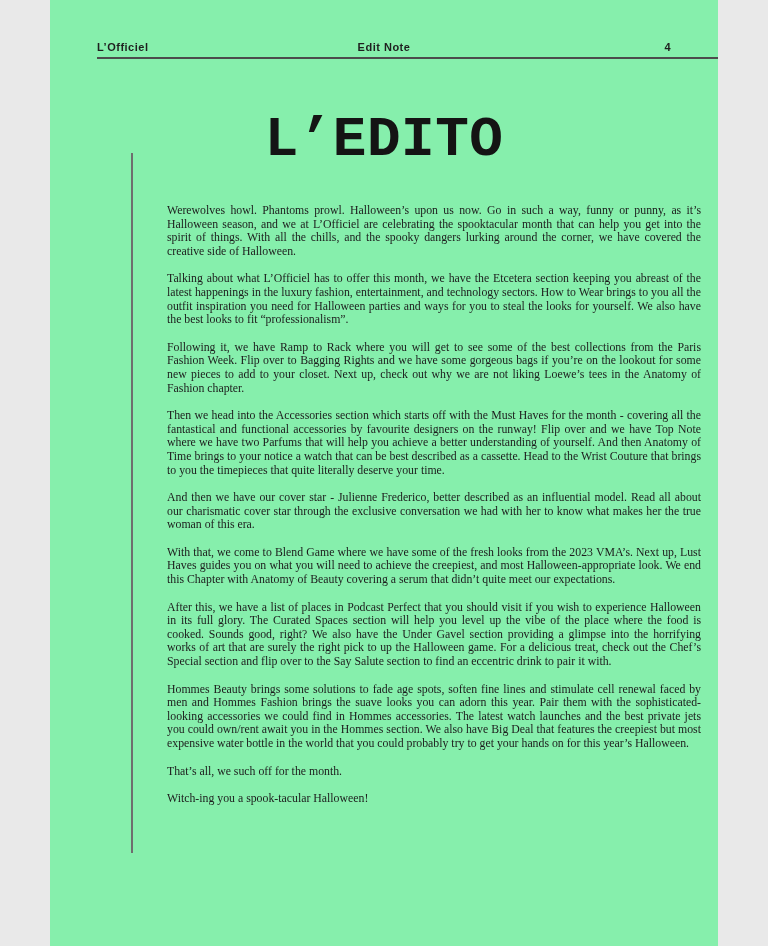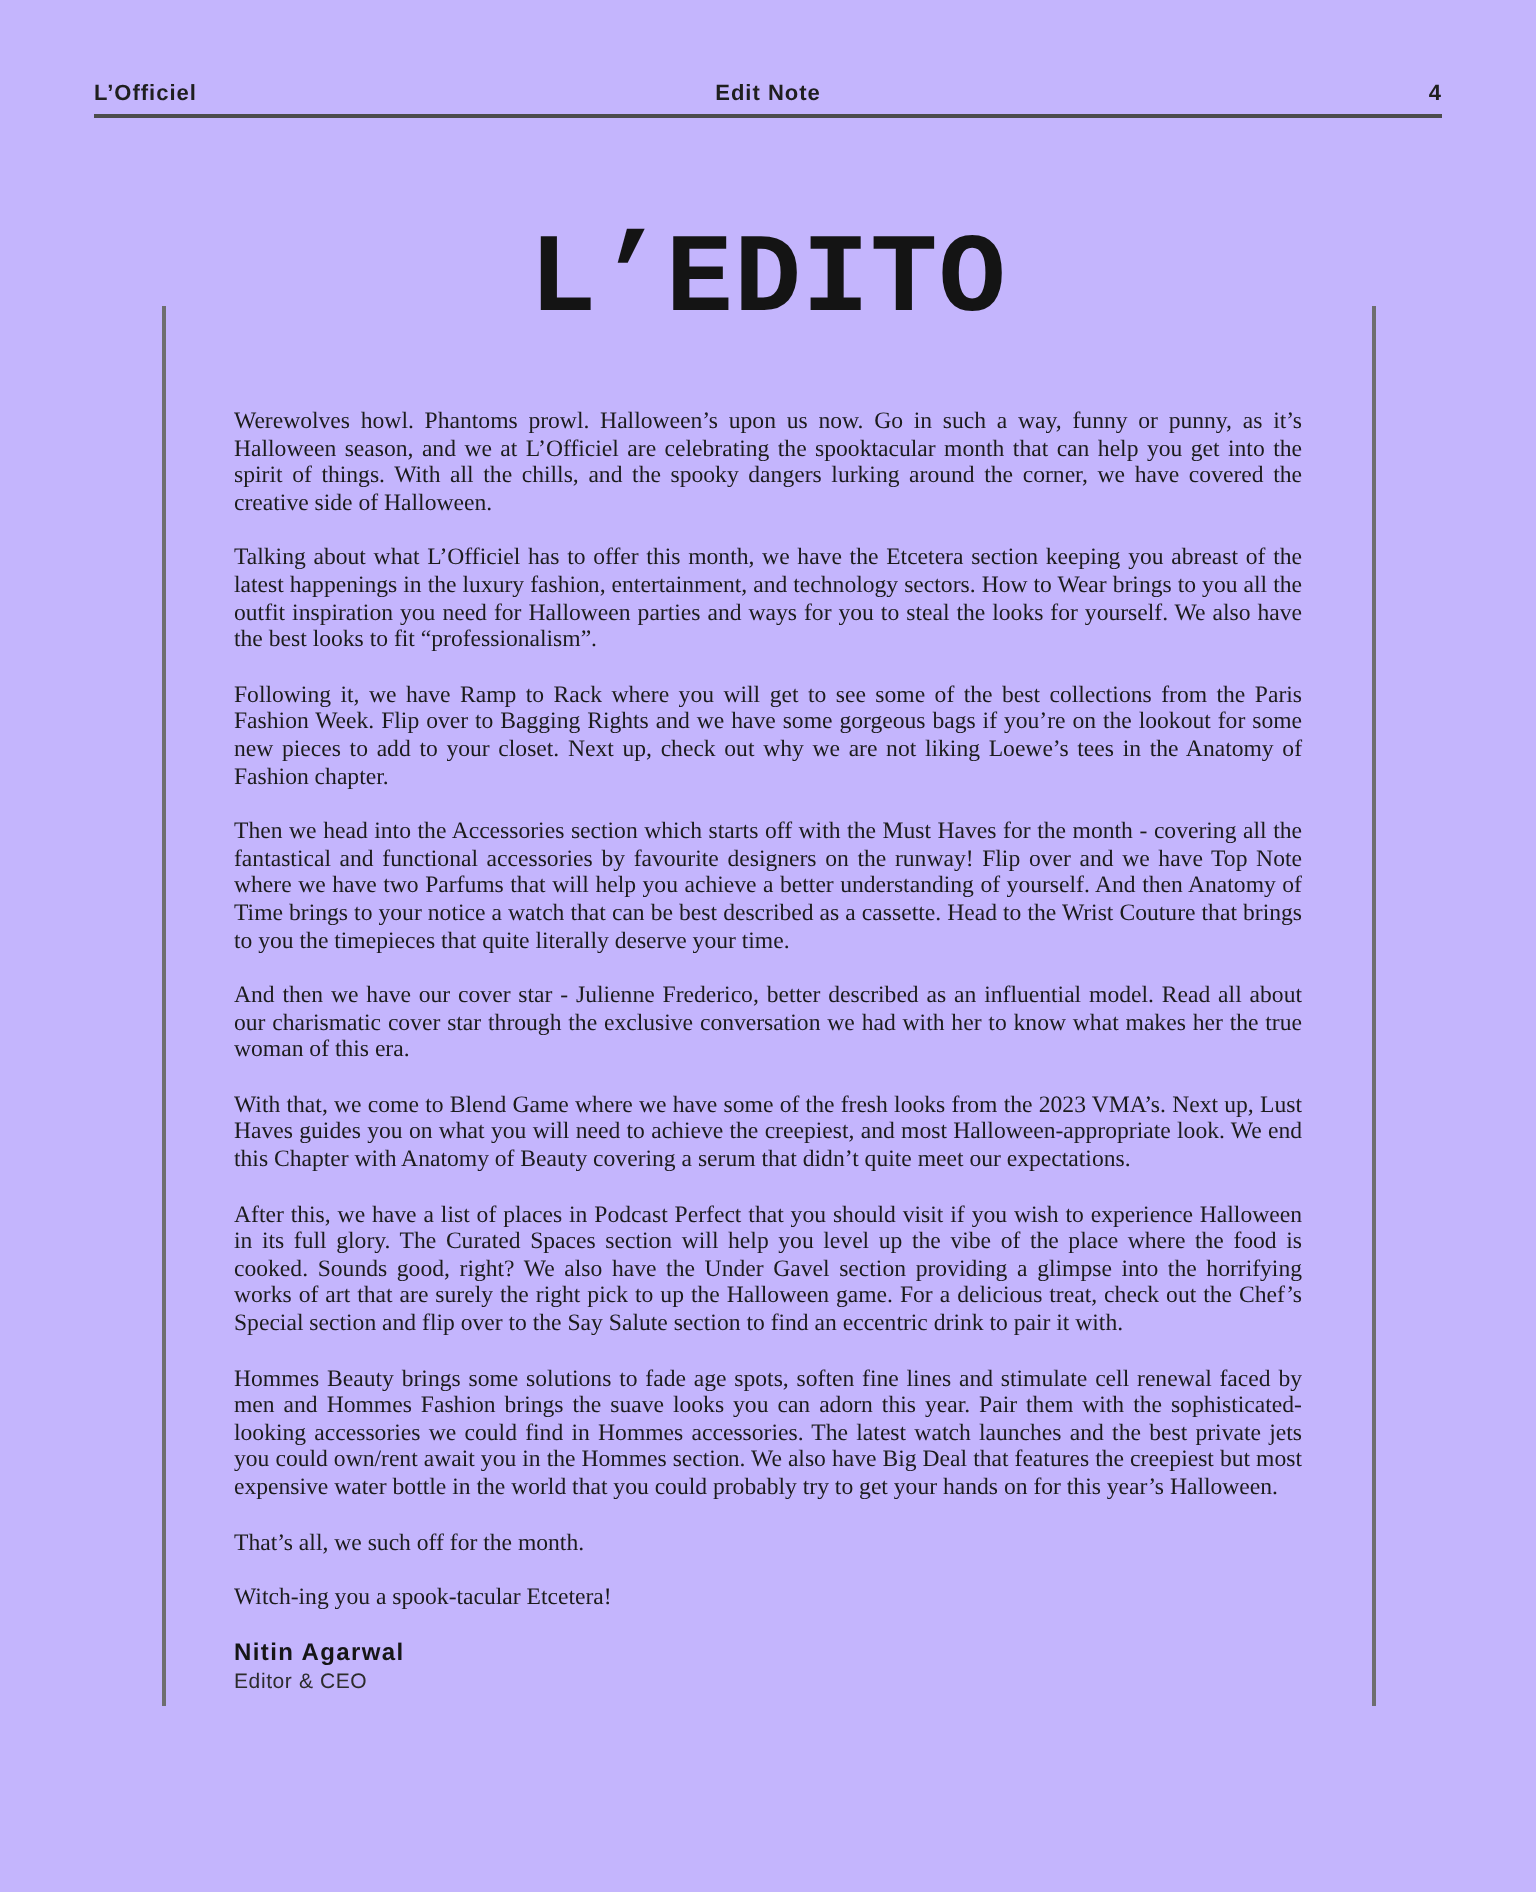--- a/index.html
+++ b/index.html
@@ -1,19 +1,19 @@
 <!DOCTYPE html>
 <html><head>
 <meta charset="utf-8">
 <style>
   html,body{margin:0;padding:0;background:#e9e9e9;}
   .page{
     position:relative;
-    width:768px;height:946px;
-    background:#c4b5fd;
+    width:668px;height:946px;
+    background:#86efac;
     color:#1b1b1b;
     font-family:"Liberation Serif", serif;
     overflow:hidden;
     margin:0 auto;
   }
   
   .hdr-label{
     position:absolute;top:41px;
     font-family:"Liberation Sans", sans-serif;
     font-weight:700;font-size:11px;letter-spacing:.5px;color:#1f1f1f;
@@ -76,21 +76,17 @@
   <div class="content">
     <p>Werewolves howl. Phantoms prowl. Halloween’s upon us now. Go in such a way, funny or punny, as it’s Halloween season, and we at L’Officiel are celebrating the spooktacular month that can help you get into the spirit of things. With all the chills, and the spooky dangers lurking around the corner, we have covered the creative side of Halloween.</p>
     <p>Talking about what L’Officiel has to offer this month, we have the Etcetera section keeping you abreast of the latest happenings in the luxury fashion, entertainment, and technology sectors. How to Wear brings to you all the outfit inspiration you need for Halloween parties and ways for you to steal the looks for yourself. We also have the best looks to fit “professionalism”.</p>
     <p>Following it, we have Ramp to Rack where you will get to see some of the best collections from the Paris Fashion Week. Flip over to Bagging Rights and we have some gorgeous bags if you’re on the lookout for some new pieces to add to your closet. Next up, check out why we are not liking Loewe’s tees in the Anatomy of Fashion chapter.</p>
     <p>Then we head into the Accessories section which starts off with the Must Haves for the month - covering all the fantastical and functional accessories by favourite designers on the runway! Flip over and we have Top Note where we have two Parfums that will help you achieve a better understanding of yourself. And then Anatomy of Time brings to your notice a watch that can be best described as a cassette. Head to the Wrist Couture that brings to you the timepieces that quite literally deserve your time.</p>
     <p>And then we have our cover star - Julienne Frederico, better described as an influential model. Read all about our charismatic cover star through the exclusive conversation we had with her to know what makes her the true woman of this era.</p>
     <p>With that, we come to Blend Game where we have some of the fresh looks from the 2023 VMA’s. Next up, Lust Haves guides you on what you will need to achieve the creepiest, and most Halloween-appropriate look. We end this Chapter with Anatomy of Beauty covering a serum that didn’t quite meet our expectations.</p>
     <p>After this, we have a list of places in Podcast Perfect that you should visit if you wish to experience Halloween in its full glory. The Curated Spaces section will help you level up the vibe of the place where the food is cooked. Sounds good, right? We also have the Under Gavel section providing a glimpse into the horrifying works of art that are surely the right pick to up the Halloween game. For a delicious treat, check out the Chef’s Special section and flip over to the Say Salute section to find an eccentric drink to pair it with.</p>
     <p>Hommes Beauty brings some solutions to fade age spots, soften fine lines and stimulate cell renewal faced by men and Hommes Fashion brings the suave looks you can adorn this year. Pair them with the sophisticated-looking accessories we could find in Hommes accessories. The latest watch launches and the best private jets you could own/rent await you in the Hommes section. We also have Big Deal that features the creepiest but most expensive water bottle in the world that you could probably try to get your hands on for this year’s Halloween.</p>
     <p class="signoff">That’s all, we such off for the month.</p>
-    <p class="signoff">Witch-ing you a spook-tacular Etcetera!</p>
+    <p class="signoff">Witch-ing you a spook-tacular Halloween!</p>
 
-    <div class="signature">
-      <div class="sig-name">Nitin Agarwal</div>
-      <div class="sig-role">Editor &amp; CEO</div>
-    </div>
   </div>
 
 </div>
 
 </body></html>

